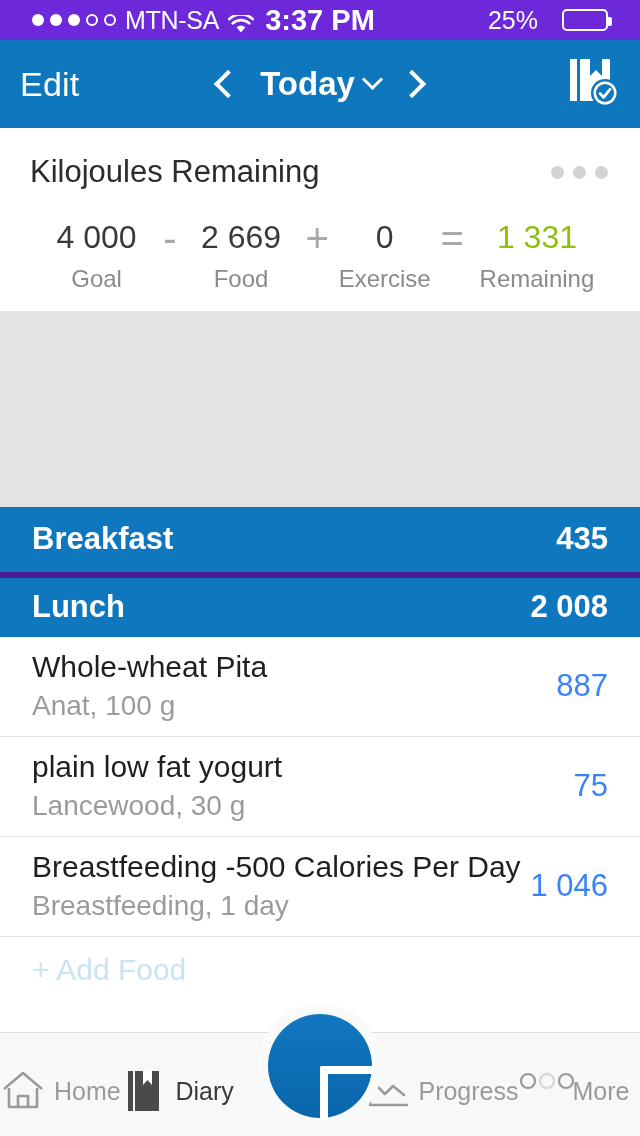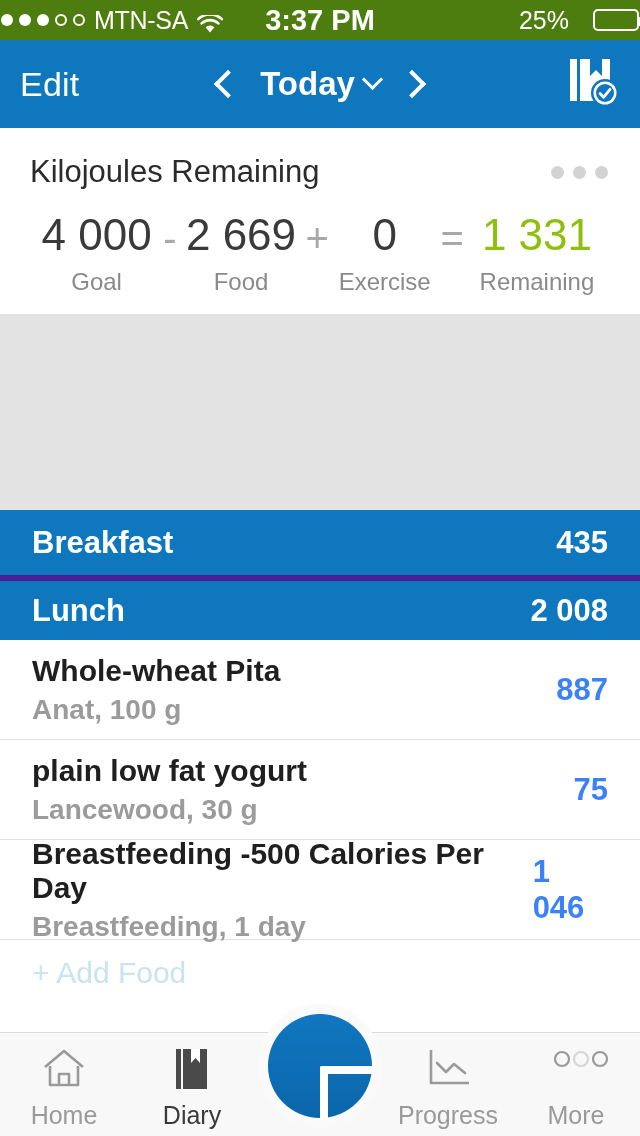--- a/index.html
+++ b/index.html
@@ -7,22 +7,22 @@
     width:640px; height:1136px;
     font-family:"Liberation Sans", sans-serif;
     background:#ffffff;
     overflow:hidden;
     -webkit-font-smoothing:antialiased;
   }
   #app { position:relative; width:640px; height:1136px; background:#fff; }
 
   
   .statusbar {
-    height:40px; background:#4d7c0f; color:#fff;
-    display:flex; align-items:center; padding:0 1px;
+    height:40px; background:#6d28d9; color:#fff;
+    display:flex; align-items:center; padding:0 32px;
     font-size:25px; position:relative;
   }
   .sb-left { display:flex; align-items:center; gap:9px; }
   .dots { display:flex; align-items:center; gap:6px; }
   .dot { width:12px; height:12px; border-radius:50%; background:#fff; }
   .dot.hollow { background:transparent; border:2px solid #fff; width:12px; height:12px; }
   .carrier { font-size:25px; letter-spacing:-0.3px; }
   .wifi { width:26px; height:19px; position:relative; display:inline-block; }
   .sb-center {
     position:absolute; left:0; right:0; text-align:center;
@@ -66,62 +66,61 @@
 
   
   .card { background:#fff; padding:26px 30px 18px 30px; position:relative; }
   .card-head { display:flex; align-items:center; justify-content:space-between; }
   .card-title { font-size:31px; color:#2b2b2b; }
   .kebab { display:flex; gap:9px; padding:8px 2px; }
   .kebab i { width:13px; height:13px; border-radius:50%; background:#d3d3d3; display:block; }
 
   .stats { display:flex; align-items:flex-start; margin-top:22px; }
   .stat { display:flex; flex-direction:column; align-items:center; }
-  .stat .val { font-size:44px; color:#3a3a3a; line-height:1.05; white-space:nowrap; }
+  .stat .val { font-size:32px; color:#3a3a3a; line-height:1.05; white-space:nowrap;margin-top:9px; }
   .stat .lbl { font-size:24px; color:#8a8a8a; margin-top:10px; }
   .op { font-size:40px; color:#a9a9a9; padding-top:4px; }
   .stat.remaining .val { color:#8CC00B; }
 
   
   .placeholder { background:#e3e3e3; height:196px; width:100%; }
 
   
   .meal {
     background:#0E77BD; color:#fff; height:65px;
     display:flex; align-items:center; justify-content:space-between;
     padding:0 32px; font-size:31px; font-weight:bold;
   }
   .meal + .meal { border-top:6px solid #4c1d95; }
 
   
   .row {
     display:flex; align-items:center; justify-content:space-between;
     padding:16px 32px; height:100px; border-bottom:1px solid #e0e0e0;
     background:#fff;
-    font-weight:bold;
   }
   .row-txt { display:flex; flex-direction:column; gap:6px; }
   .row-name { font-size:30px; color:#1f1f1f; }
   .row-sub { font-size:28px; color:#9b9b9b; }
   .row-val { font-size:31px; color:#3b82f6; }
 
   
   .addfood {
     padding:16px 32px 0 32px; font-size:30px; color:#c9e3f3;
   }
 
   
   .tabbar {
     position:absolute; left:0; bottom:0; width:640px; height:104px;
     background:rgba(248,248,248,0.94);
     border-top:1px solid #dcdcdc;
     display:flex; align-items:flex-start;
   }
   .tab {
-    flex:1; display:flex; flex-direction:column;
+    flex:1; display:flex; flex-direction:row;
     align-items:center; justify-content:flex-start;
     padding-top:14px; gap:8px; height:100%;
   }
   .tab .lbl { font-size:25px; color:#9a9a9a; }
   .tab.active .lbl { color:#3a3a3a; }
   .tab.spacer { visibility:hidden; }
   .ic { width:46px; height:46px; display:block; }
 
   
   .fab-notch {

